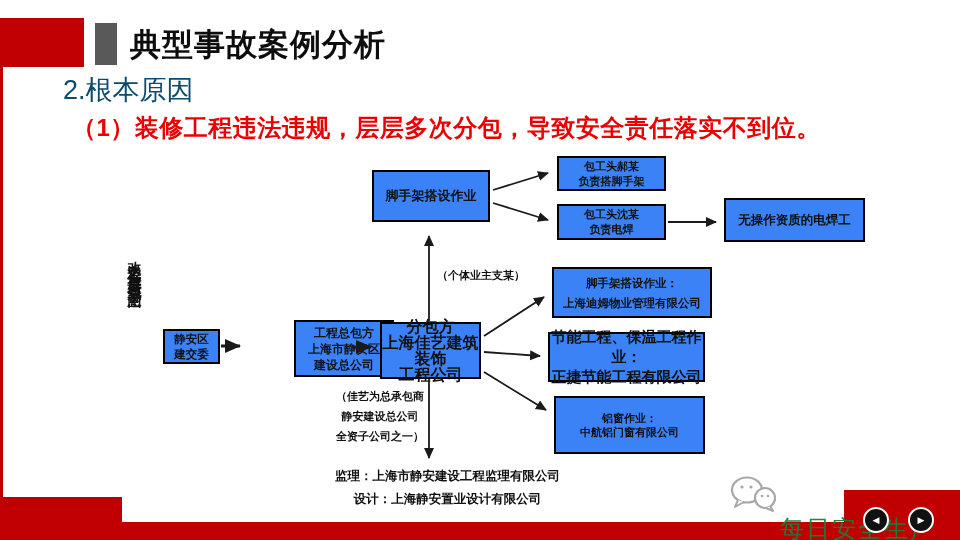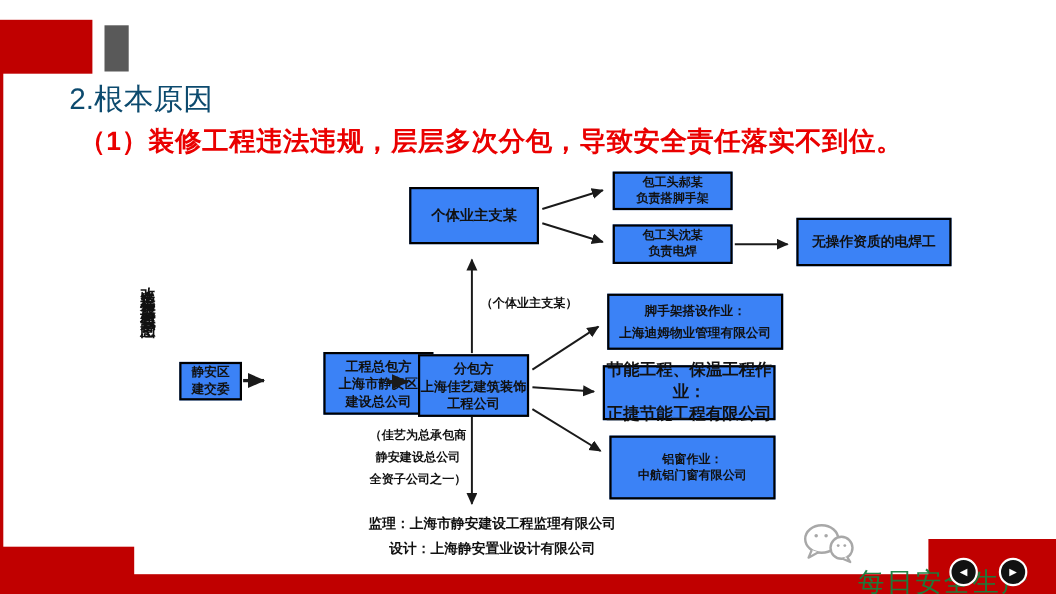--- a/index.html
+++ b/index.html
@@ -20,21 +20,21 @@
     left:126px;top:250px;height:196px;font-size:14px;font-weight:700;
     writing-mode:vertical-rl;text-orientation:upright;letter-spacing:3px;color:#111;
   }
   .dbox{
     position:absolute;border:2px solid #000;background:#3b82f6;
     display:flex;align-items:center;justify-content:center;text-align:center;
     font-weight:700;color:#111;white-space:pre-line;box-sizing:border-box;
   }
   .b-authority{left:163px;top:329px;width:57px;height:35px;font-size:11.5px;line-height:15px;}
   .b-general{left:250px;top:320px;width:100px;height:57px;font-size:12px;line-height:16px;margin-left:44px;}
-  .b-sub{left:380px;top:322px;width:101px;height:57px;font-size:12px;line-height:16px;}
+  .b-sub{left:380px;top:322px;width:101px;height:57px;font-size:16px;line-height:16px;}
   .b-owner{left:372px;top:170px;width:118px;height:52px;font-size:13px;}
   .b-foreman1{left:557px;top:156px;width:109px;height:35px;font-size:11px;line-height:15px;}
   .b-foreman2{left:557px;top:204px;width:109px;height:36px;font-size:11px;line-height:15px;}
   .b-welder{left:724px;top:198px;width:141px;height:44px;font-size:12.5px;}
   .b-scaffold{left:552px;top:267px;width:160px;height:51px;font-size:11.5px;line-height:20px;}
   .b-insulation{left:548px;top:332px;width:157px;height:50px;font-size:15px;line-height:20px;}
   .b-window{left:554px;top:396px;width:151px;height:58px;font-size:11px;line-height:14px;}
   .note{position:absolute;font-weight:700;color:#111;white-space:pre-line;}
   .n-transfer{left:437px;top:268px;font-size:11px;}
   .n-subsidiary{left:330px;top:386px;width:100px;text-align:center;font-size:11px;line-height:20px;}
@@ -56,34 +56,35 @@
   .nav-next{left:908px;top:507px;}
 </style>
 </head>
 <body>
 
 <div class="slide">
 
   <div class="abs red-block"></div>
   <div class="abs edge-strip"></div>
   <div class="abs gray-block"></div>
+  <div class="abs title">典型事故案例分析</div>
   <div class="abs heading">2.根本原因</div>
   <div class="abs cause">（1）装修工程违法违规，层层多次分包，导致安全责任落实不到位。</div>
 
   <div class="abs side-label">改造工程被层层转包示意图</div>
 
   <div class="dbox b-authority">静安区
 建交委</div>
   <div class="dbox b-general">工程总包方
 上海市静安区
 建设总公司</div>
   <div class="dbox b-sub">分包方
 上海佳艺建筑装饰
 工程公司</div>
-  <div class="dbox b-owner">个体业主支某</div>
+  <div class="dbox b-owner">脚手架搭设作业</div>
   <div class="dbox b-foreman1">包工头郝某
 负责搭脚手架</div>
   <div class="dbox b-welder">无操作资质的电焊工</div>
   <div class="dbox b-foreman2">包工头沈某
 负责电焊</div>
   <div class="dbox b-scaffold">脚手架搭设作业：
 上海迪姆物业管理有限公司</div>
   <div class="dbox b-insulation">节能工程、保温工程作业：
 正捷节能工程有限公司</div>
   <div class="dbox b-window">铝窗作业：

